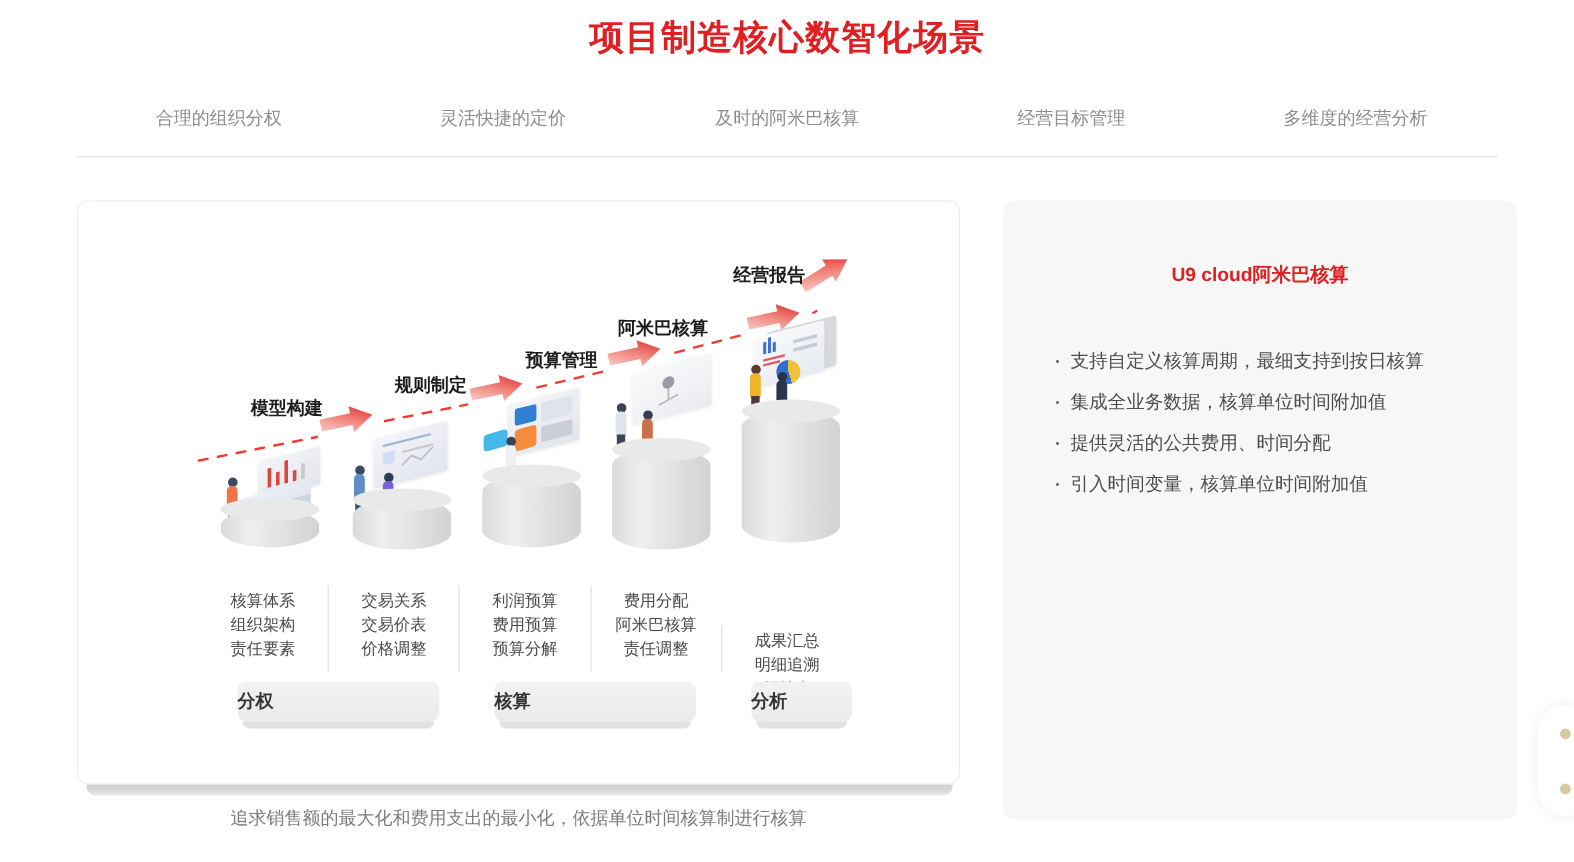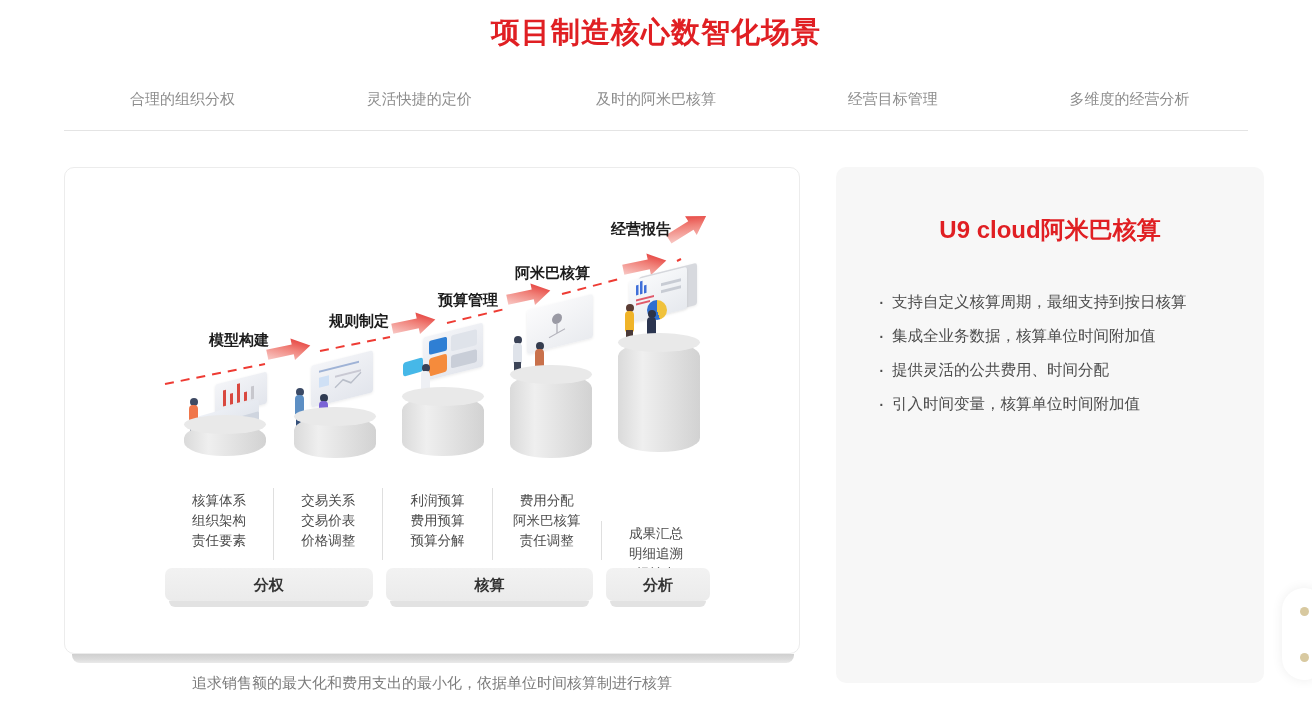--- a/index.html
+++ b/index.html
@@ -163,28 +163,28 @@
   }
   .col.divider{border-left:1px solid #dfdfdf;}
   .groups{
     display:flex;
     margin-top:8px;
     gap:13px;
   }
   .group-btn{
     background:linear-gradient(180deg,#f2f2f2 0%,#ebebeb 100%);
     border-radius:7px;
-    text-align:center;
     font-size:15px;
     font-weight:bold;
     color:#333;
     line-height:33px;
     height:33px;
     position:relative;
     cursor:pointer;
+    margin-left:33px;
   }
   .group-btn::after{
     content:"";
     position:absolute;
     left:4px; right:4px; bottom:-6px;
     height:6px;
     background:#e2e2e2;
     border-radius:0 0 6px 6px;
   }
   .g2{flex:2 1 0;}
@@ -196,21 +196,21 @@
     width:428px;
     height:516px;
     background:#f7f7f7;
     border-radius:10px;
     box-sizing:border-box;
     padding:48px 30px 0 30px;
   }
   .info-title{
     text-align:center;
     color:#e01f23;
-    font-size:24px;
+    font-size:16px;
     font-weight:bold;
     margin:0 0 40px 0;
     line-height:30px;
   }
   .bullet-list{
     list-style:none;
     margin:10px;
     padding:0;
   }
   .bullet-list li{

